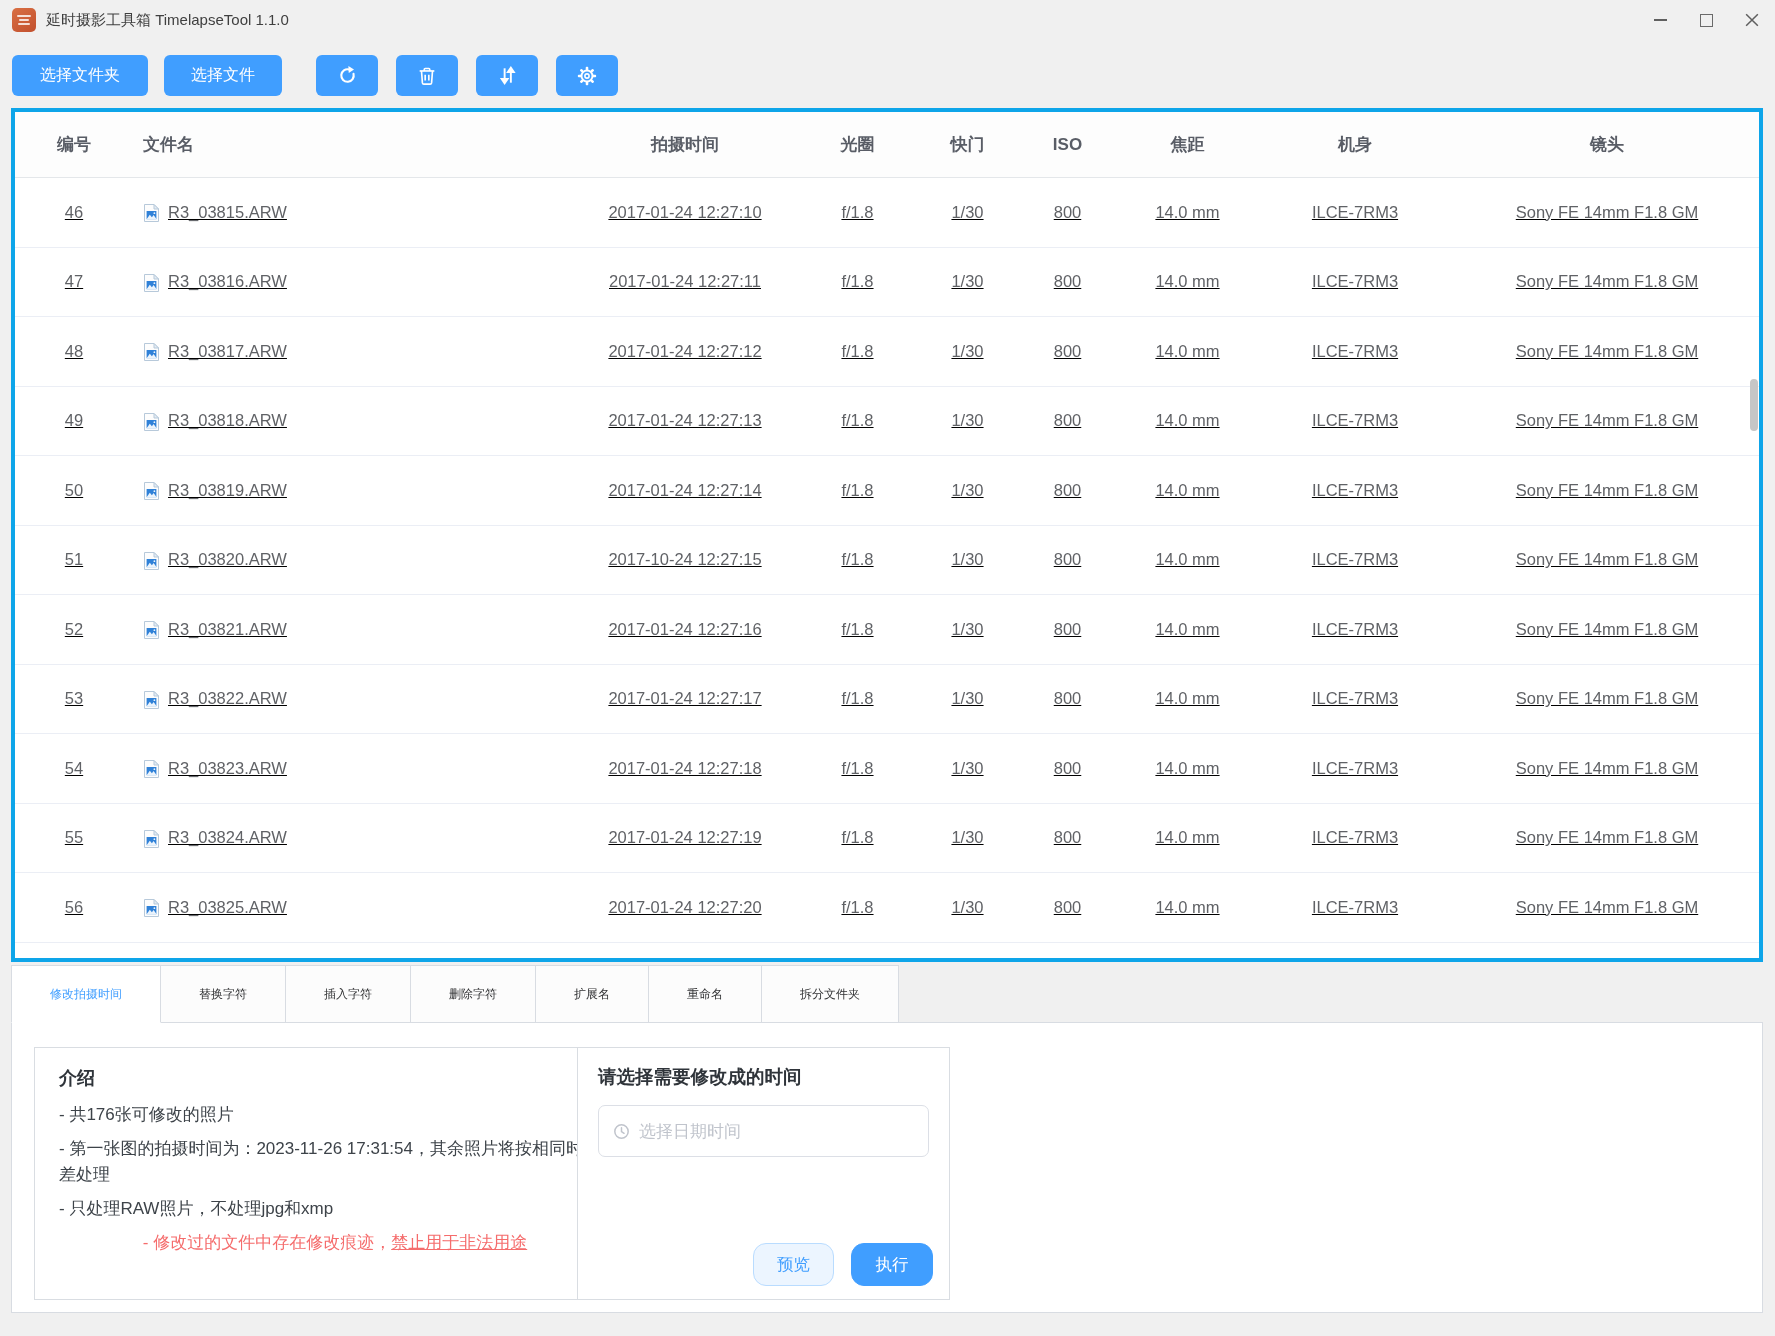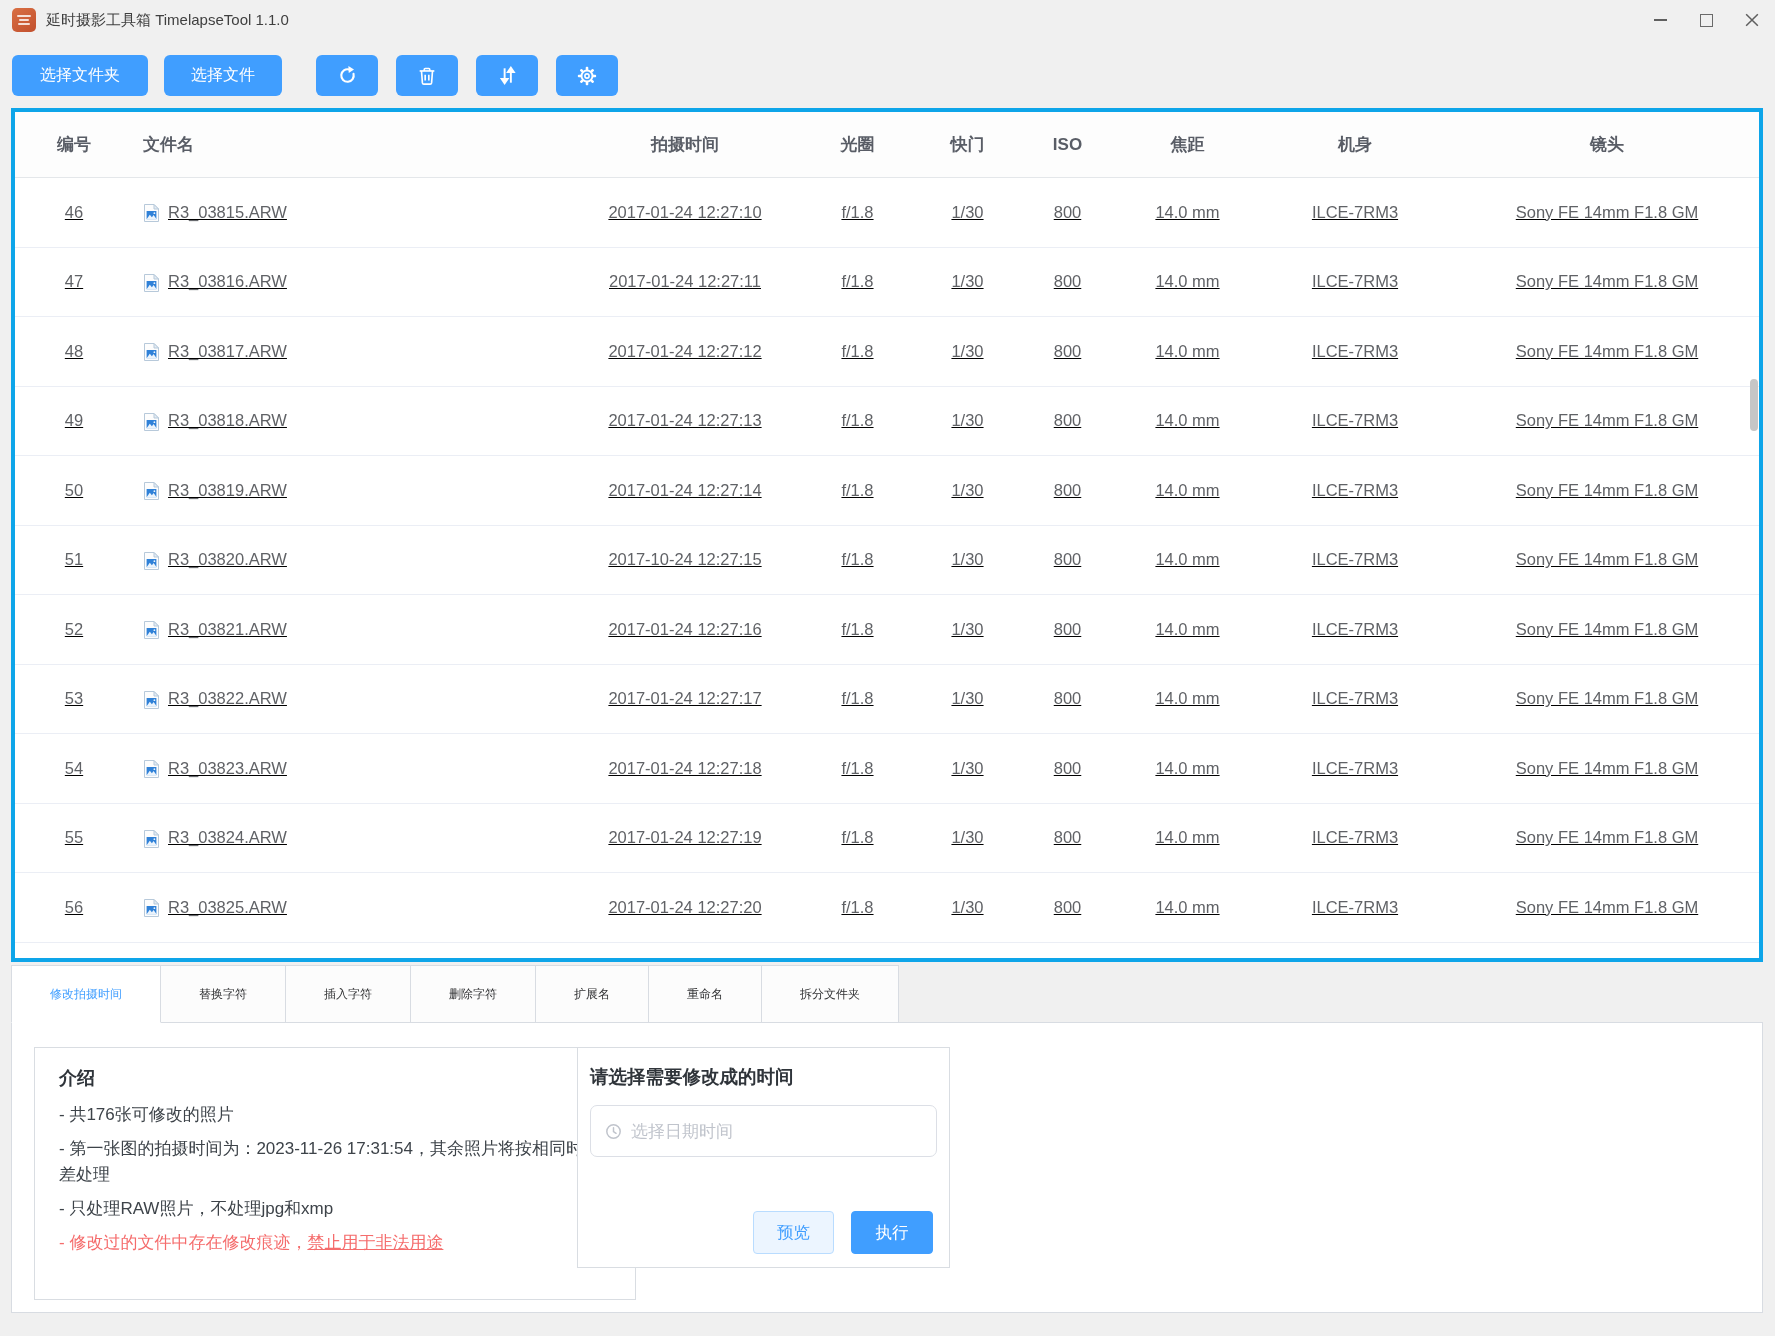--- a/index.html
+++ b/index.html
@@ -55,31 +55,31 @@
     font-size:12px;color:#303133;margin-left:-1px;cursor:pointer;}
   .tab:first-child{margin-left:0;}
   .tab.active{background:#fff;color:#409EFF;border-bottom:1px solid #fff;z-index:4;}
   .panel{position:absolute;left:11px;top:1022px;width:1752px;height:291px;
     background:#fff;border:1px solid #d8dce2;box-sizing:border-box;z-index:1;}
   
   .introbox{position:absolute;left:34px;top:1047px;width:602px;height:253px;box-sizing:border-box;
     background:#fff;border:1px solid #d9dde2;padding:18px 24px;z-index:5;}
   .ititle{font-size:18px;font-weight:bold;color:#2f343a;margin-bottom:12px;}
   .iline{font-size:17px;color:#3d4349;line-height:26px;margin-bottom:8px;}
-  .iline.danger{color:#f56c6c;}
+  .iline.danger{color:#f56c6c;text-align:center;}
   .iline .u{text-decoration:underline;}
   
-  .timebox{position:absolute;left:577px;top:1047px;width:373px;height:221px;box-sizing:border-box;
-    background:#fff;border:1px solid #d9dde2;padding:16px 12px;z-index:5;}
+  .timebox{position:absolute;left:577px;top:1047px;width:373px;height:253px;box-sizing:border-box;
+    background:#fff;border:1px solid #d9dde2;padding:16px 20px;z-index:5;}
   .ttitle{font-size:18.5px;font-weight:bold;color:#2f343a;}
   .dtinput{margin-top:16px;height:50px;border:1px solid #dcdfe6;border-radius:7px;
     display:flex;align-items:center;padding:0 14px;gap:9px;background:#fff;cursor:text;}
   .dtinput .ph-text{font-size:17px;color:#c0c4cc;}
   .actionrow{position:absolute;right:16px;bottom:13px;display:flex;gap:17px;}
-  .abtn{height:43px;border-radius:4px;font-size:16.5px;display:flex;align-items:center;justify-content:center;
+  .abtn{height:43px;border-radius:13px;font-size:16.5px;display:flex;align-items:center;justify-content:center;
     cursor:pointer;font-family:inherit;box-sizing:border-box;}
   .abtn.preview{width:81px;background:#ecf5ff;border:1px solid #b9dcff;color:#409EFF;}
   .abtn.exec{width:82px;background:#409EFF;border:1px solid #409EFF;color:#fff;}
 </style>
 </head>
 <body>
 
 <div class="titlebar">
   <div class="appicon">
       <i class="l1"></i>

